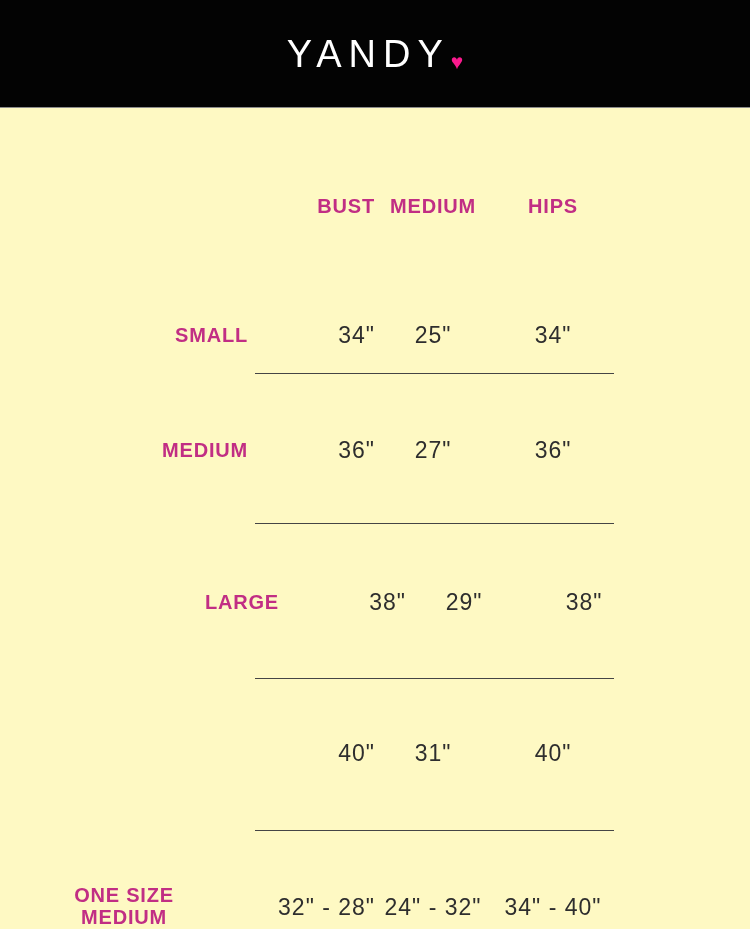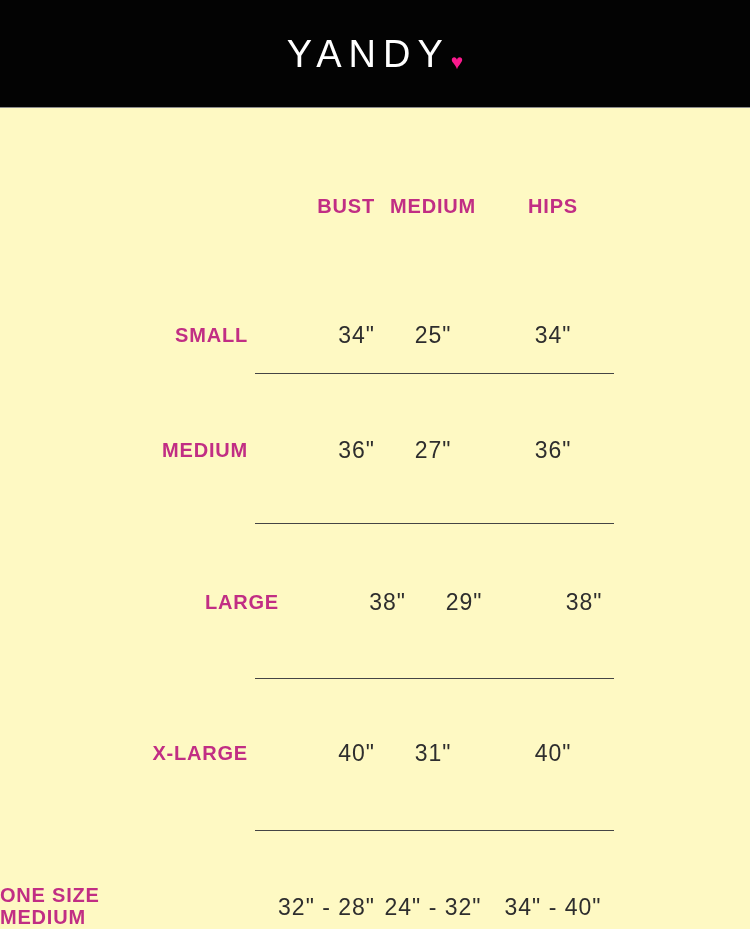--- a/index.html
+++ b/index.html
@@ -84,21 +84,21 @@
   .r1 { top: 434px; }
   .r2 { top: 586px; margin-left: 31px; }
   .r3 { top: 737px; }
   .r4 { top: 891px; }
 
   
   .label-2line {
     top: -7px;
     height: 44px;
     flex-direction: column;
-    align-items: flex-start;
+    align-items: center;
     justify-content: flex-start;
   }
   .label-2line .row-label {
     display: block;
     line-height: 22px;
     text-align: right;
   }
 
   .divider {
     position: absolute;
@@ -183,23 +183,20 @@
           <span class="value">29"</span>
         </div>
       <div class="cell c3">
           <span class="value">38"</span>
         </div>
     </div>
 
     <div class="divider d2"></div>
 
     <div class="row r3">
-      <div class="cell c-label">
-          <span class="row-label">X-LARGE</span>
-        </div>
       <div class="cell c1">
           <span class="value">40"</span>
         </div>
       <div class="cell c2">
           <span class="value">31"</span>
         </div>
       <div class="cell c3">
           <span class="value">40"</span>
         </div>
     </div>

